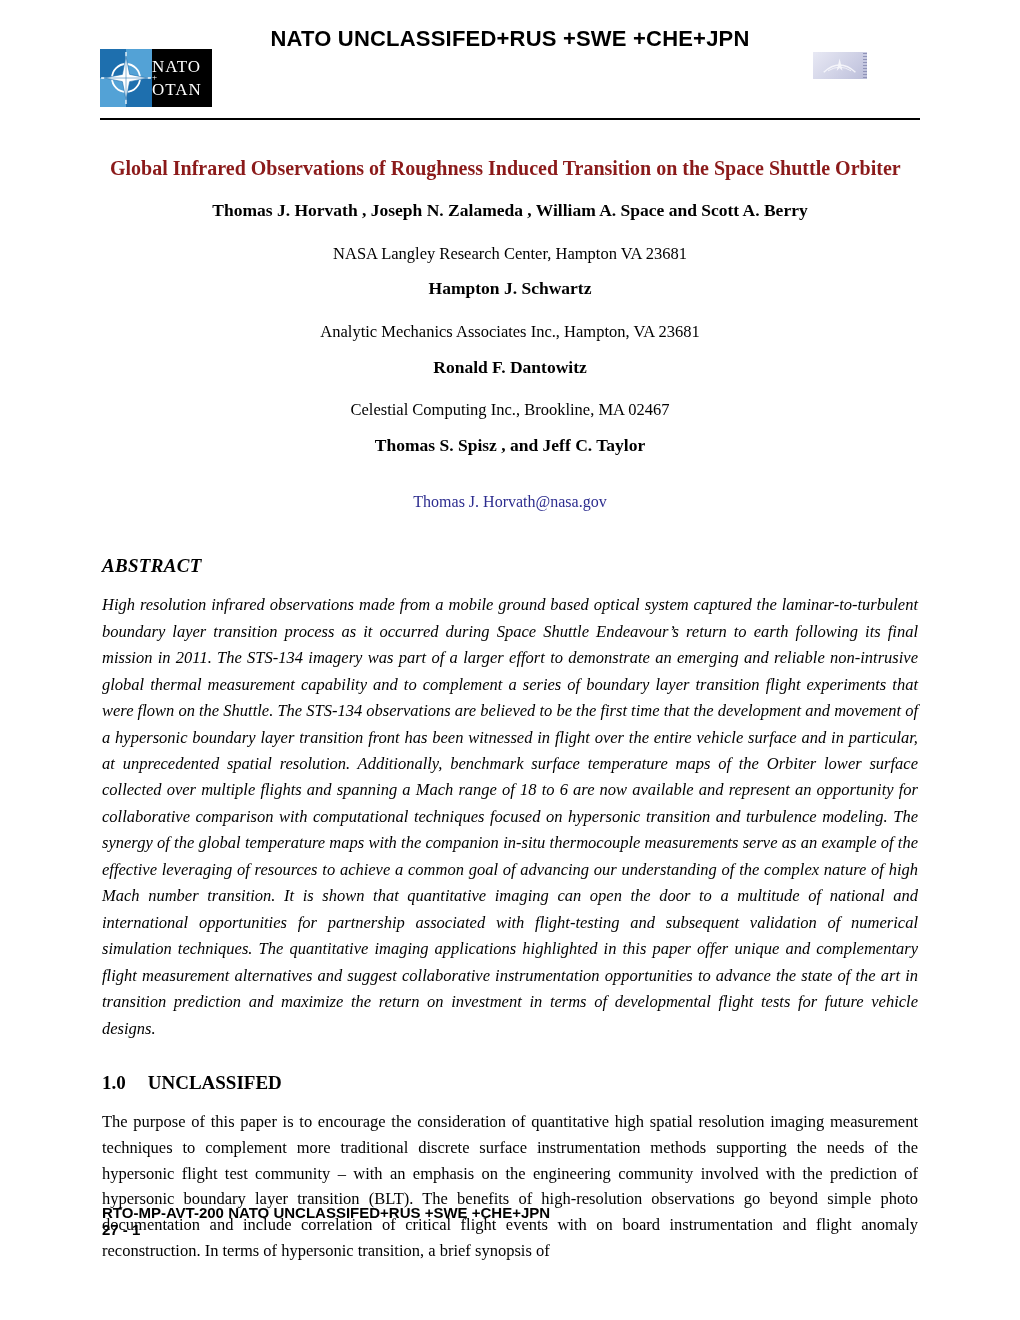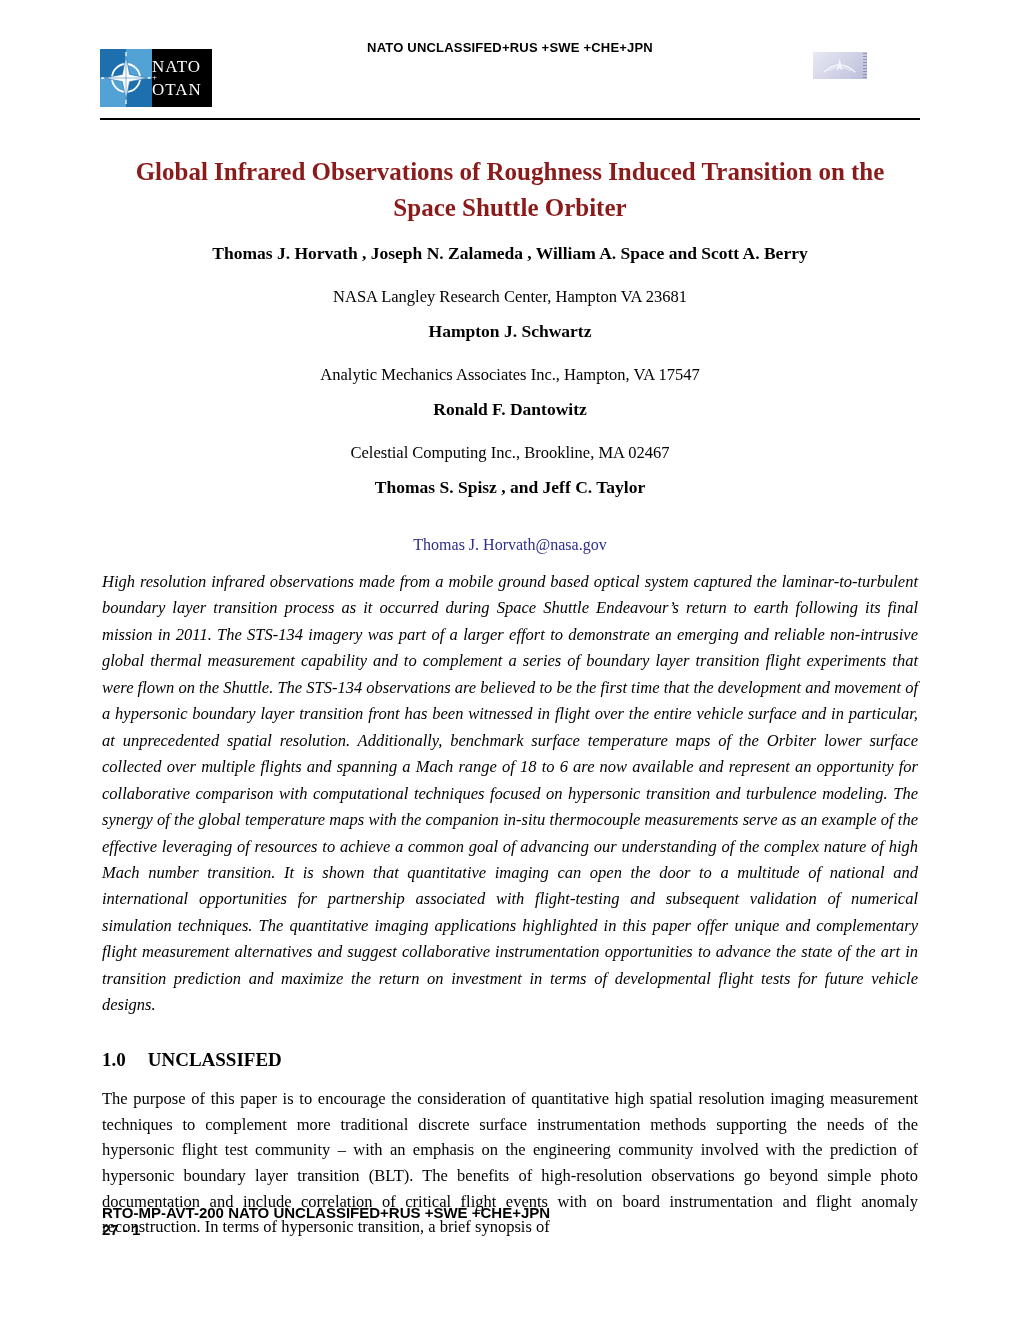--- a/index.html
+++ b/index.html
@@ -14,24 +14,24 @@
     position:relative;
     width:1020px;height:1320px;
     margin:0 auto;
     background:#ffffff;
     font-family:"Liberation Serif", serif;
     color:#000;
     overflow:hidden;
   }
   
   .classification{
-    position:absolute;top:40px;left:0;right:0;
+    position:absolute;top:26px;left:0;right:0;
     text-align:center;
     font-family:"Liberation Sans", sans-serif;
-    font-weight:bold;font-size:13px;letter-spacing:.2px;
+    font-weight:bold;font-size:22px;letter-spacing:.2px;
   }
   .nato-logo{
     position:absolute;left:100px;top:49px;
     width:112px;height:58px;display:flex;
   }
   .nato-logo .flag{
     position:relative;width:52px;height:58px;flex:0 0 auto;
     background:
       linear-gradient(to right, var(--logo-blue-dark) 50%, var(--logo-blue-light) 50%);
   }
@@ -58,22 +58,22 @@
     background:repeating-linear-gradient(to bottom,#8f93b8 0 1px,transparent 1px 3px);
   }
   .header-rule{
     position:absolute;top:118px;left:100px;right:100px;
     border-top:2px solid #000;
   }
   
   .content{position:absolute;top:120px;left:102px;width:816px;}
   .paper-title{
     margin:34px auto 3px;max-width:800px;
-    text-align:center;color:var(--title-color);
-    font-size:25px;font-weight:bold;line-height:1.42;
+    color:var(--title-color);
+    font-size:20px;font-weight:bold;line-height:1.42;
   }
   .author-block{text-align:center;margin-top:13px;}
   .authors-wrap{margin-top:17px;}
   .author-names{font-size:17.5px;font-weight:bold;line-height:1.35;}
   .author-aff{font-size:16.5px;line-height:1.3;margin-top:20px;}
   .email-line{
     margin-top:36px;text-align:center;
     font-size:16px;color:var(--email-color);
     text-decoration:none;display:block;
   }
@@ -142,33 +142,34 @@
 
     <h1 class="paper-title">Global Infrared Observations of Roughness Induced Transition on the Space Shuttle Orbiter</h1>
 
     <div class="authors-wrap">
       <div class="author-block">
         <div class="author-names">Thomas J. Horvath , Joseph N. Zalameda , William A. Space and Scott A. Berry</div>
         <div class="author-aff">NASA Langley Research Center, Hampton VA 23681</div>
       </div>
       <div class="author-block">
         <div class="author-names">Hampton J. Schwartz</div>
-        <div class="author-aff">Analytic Mechanics Associates Inc., Hampton, VA 17547</div>
+        <div class="author-aff">Analytic Mechanics Associates Inc., Hampton, VA 23681</div>
       </div>
       <div class="author-block">
         <div class="author-names">Ronald F. Dantowitz</div>
         <div class="author-aff">Celestial Computing Inc., Brookline, MA 02467</div>
       </div>
       <div class="author-block">
         <div class="author-names">Thomas S. Spisz , and Jeff C. Taylor</div>
       </div>
     </div>
 
     <a class="email-line" href="#">Thomas J. Horvath@nasa.gov</a>
 
+    <h2 class="abstract-heading">ABSTRACT</h2>
 
     <p class="abstract-body">High resolution infrared observations made from a mobile ground based optical system captured the laminar-to-turbulent boundary layer transition process as it occurred during Space Shuttle Endeavour’s return to earth following its final mission in 2011.  The STS-134 imagery was part of a larger effort to demonstrate an emerging and reliable non-intrusive global thermal measurement capability and to complement a series of boundary layer transition flight experiments that were flown on the Shuttle.  The STS-134 observations are believed to be the first time that the development and movement of a hypersonic boundary layer transition front has been witnessed in flight over the entire vehicle surface and in particular, at unprecedented spatial resolution.  Additionally, benchmark surface temperature maps of the Orbiter lower surface collected over multiple flights and spanning a Mach range of 18 to 6 are now available and represent an opportunity for collaborative comparison with computational techniques focused on hypersonic transition and turbulence modeling.  The synergy of the global temperature maps with the companion in-situ thermocouple measurements serve as an example of the effective leveraging of resources to achieve a common goal of advancing our understanding of the complex nature of high Mach number transition.  It is shown that quantitative imaging can open the door to a multitude of national and international opportunities for partnership associated with flight-testing and subsequent validation of numerical simulation techniques.  The quantitative imaging applications highlighted in this paper offer unique and complementary flight measurement alternatives and suggest collaborative instrumentation opportunities to advance the state of the art in transition prediction and maximize the return on investment in terms of developmental flight tests for future vehicle designs.</p>
 
     <h2 class="intro-heading">
       <span class="sec-num">1.0</span><span>UNCLASSIFED</span>
     </h2>
 
     <p class="intro-body">The purpose of this paper is to encourage the consideration of quantitative high spatial resolution imaging measurement techniques to complement more traditional discrete surface instrumentation methods supporting the needs of the hypersonic flight test community – with an emphasis on the engineering community involved with the prediction of hypersonic boundary layer transition (BLT).  The benefits of high-resolution observations go beyond simple photo documentation and include correlation of critical flight events with on board instrumentation and flight anomaly reconstruction.  In terms of hypersonic transition, a brief synopsis of</p>
   </div>
 

